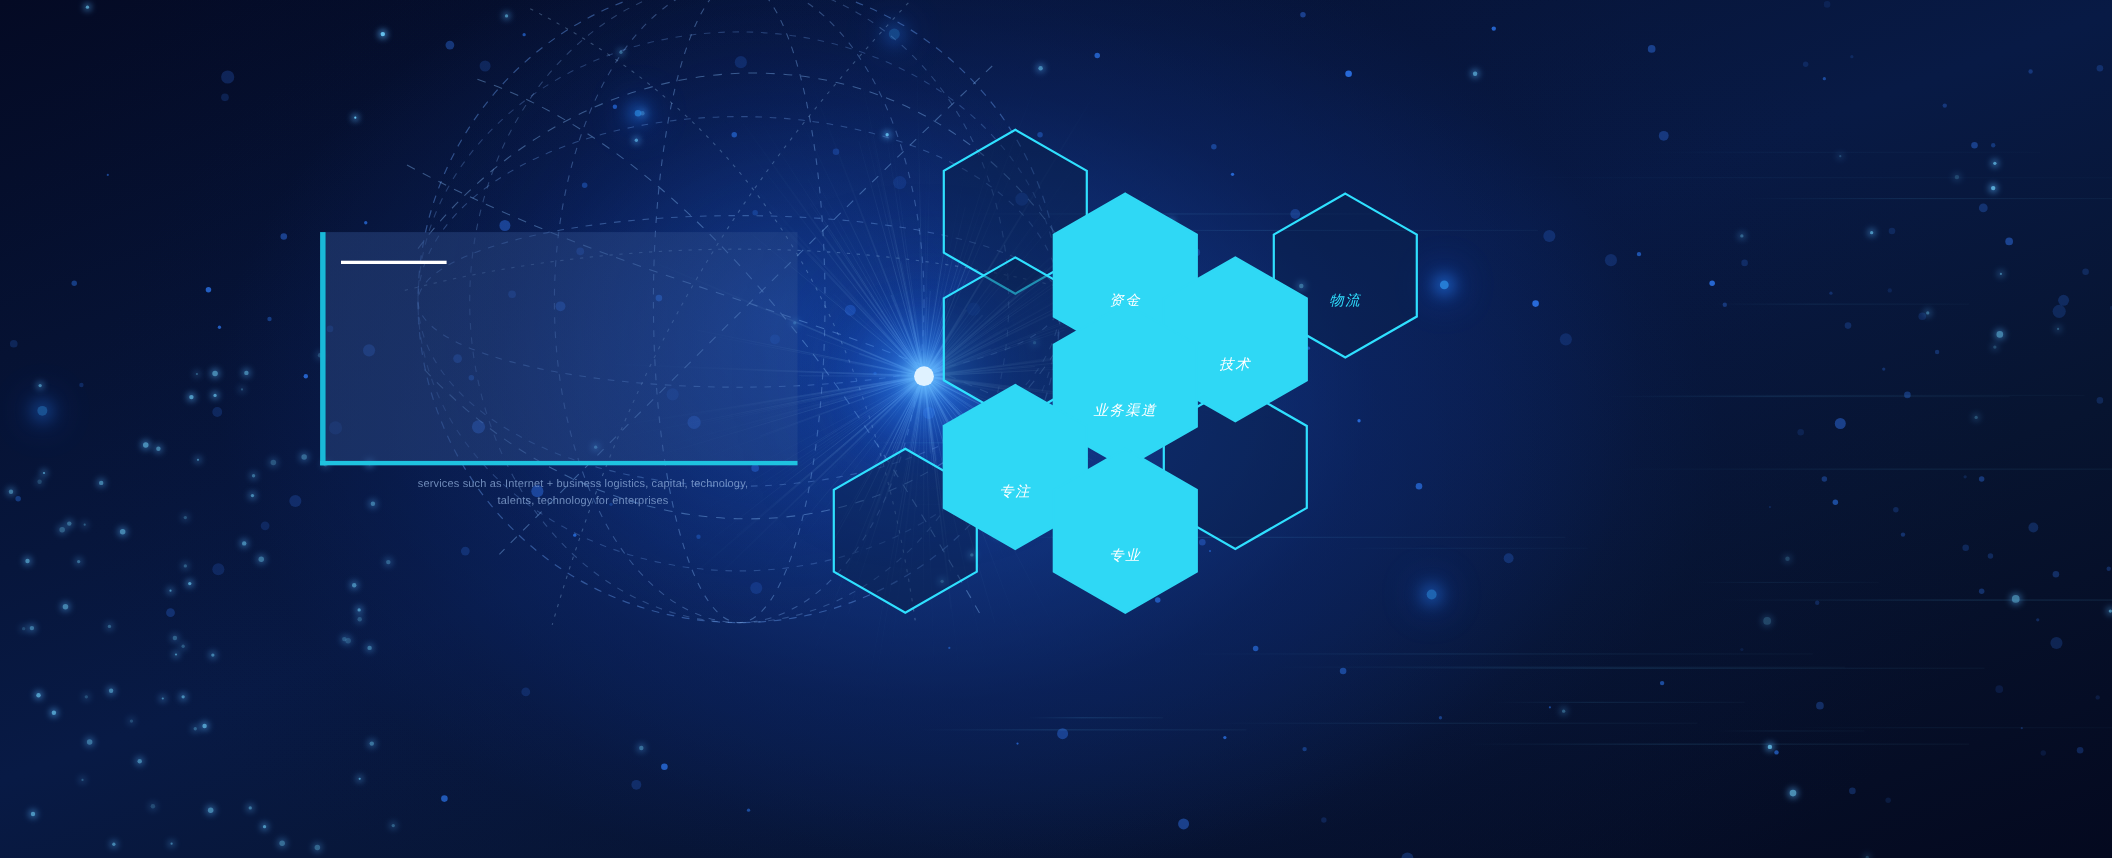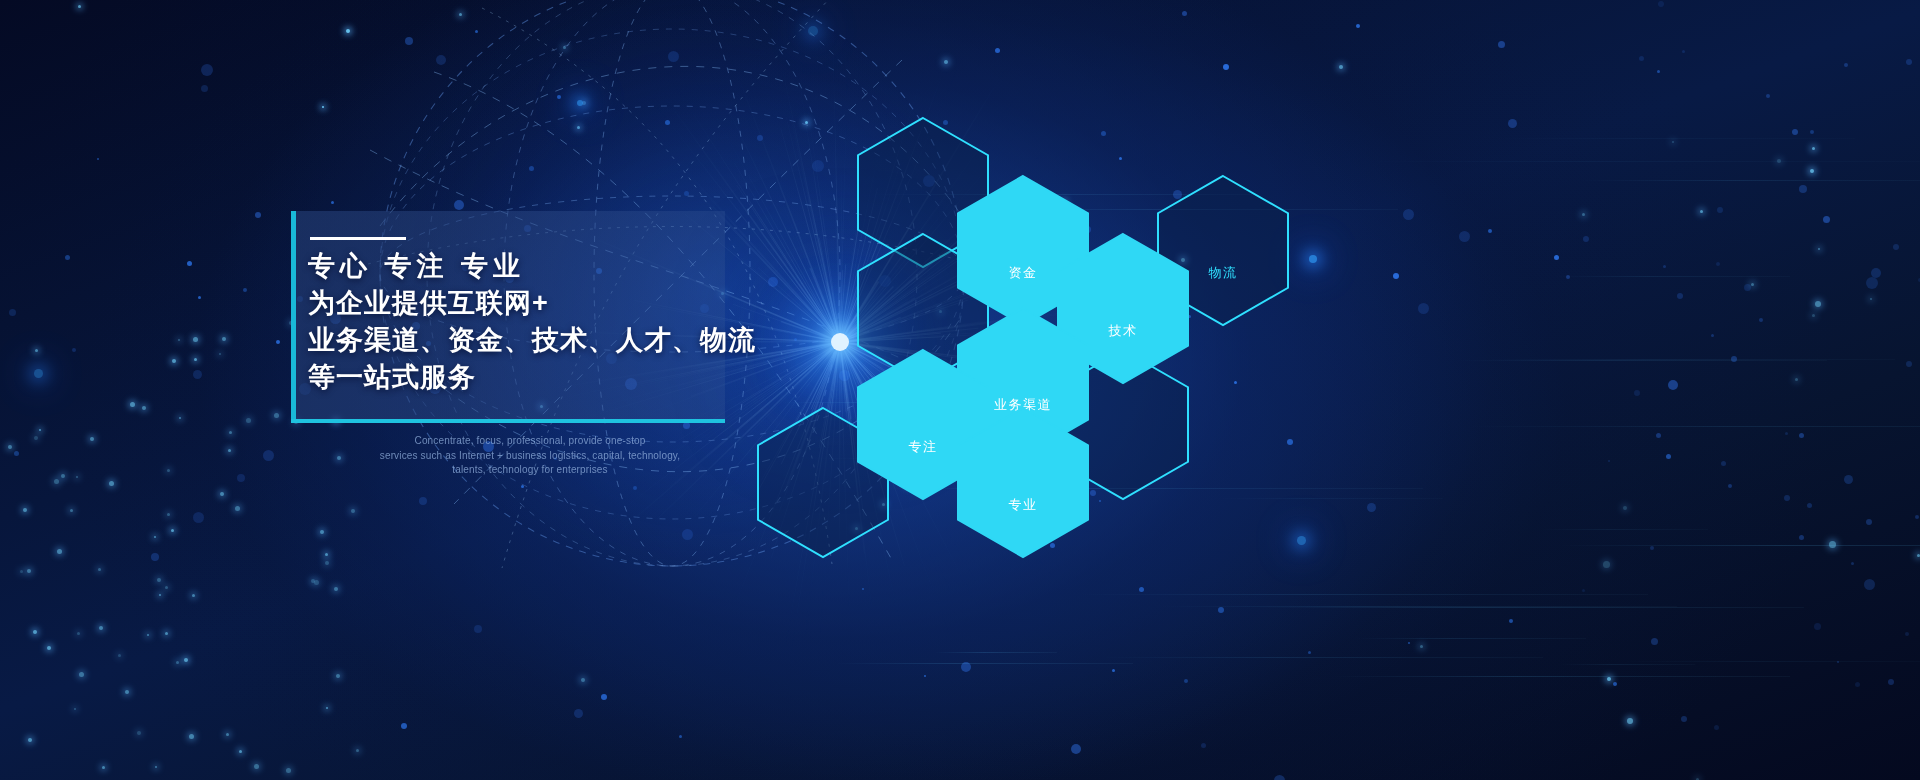--- a/index.html
+++ b/index.html
@@ -72,21 +72,21 @@
   .hl.l1 { letter-spacing:5px; }
   #subtitle {
     position:absolute; left:300px; top:434px; width:460px;
     text-align:center;
     color:rgba(150,180,225,0.72);
     font-size:10px; line-height:14.5px; letter-spacing:.15px;
   }
 
   
   #hexes { position:absolute; left:0; top:0; width:1920px; height:780px; }
-  .hex { position:absolute; width:136px; height:153px; }
+  .hex { position:absolute; width:136px; height:153px;font-style:italic; }
   .hex svg { position:absolute; inset:0; width:100%; height:100%; display:block; }
   .hexlabel {
     position:absolute; left:0; right:0;
     text-align:center;
     font-size:13px; letter-spacing:1.5px;
     font-weight:500;
     pointer-events:none;
   }
   .hex.filled .hexlabel { color:#ffffff; }
   .hex.outline .hexlabel { color:#2fe0ff; }
@@ -655,29 +655,22 @@
       <div class="streak" style="left:1486px;top:359px;width:409px;opacity:0.21"></div>
       <div class="streak" style="left:1541px;top:529px;width:167px;opacity:0.19"></div>
       <div class="streak" style="left:1457px;top:360px;width:370px;opacity:0.29"></div>
       <div class="streak" style="left:1332px;top:676px;width:458px;opacity:0.40"></div>
     </div>
 
   <div id="panel"></div>
   <div id="panel-underline"></div>
   <div id="headline-rule"></div>
 
-  <div id="headline-block">
-    <div class="hl l1">专心 专注 专业</div>
-    <div class="hl">为企业提供互联网+</div>
-    <div class="hl">业务渠道、资金、技术、人才、物流</div>
-    <div class="hl">等一站式服务</div>
-  </div>
 
   <div id="subtitle">
-    <div>Concentrate, focus, professional, provide one-stop</div>
     <div>services such as Internet + business logistics, capital, technology,</div>
     <div>talents, technology for enterprises</div>
   </div>
 
   <div id="hexes">
       <div class="hex outline" style="left:855px;top:116px;z-index:10">
         <svg viewBox="0 0 136 153" xmlns="http://www.w3.org/2000/svg">
           <path d="M68 2 133 39.25 133 113.75 68 151 3 113.75 3 39.25Z" fill="rgba(10,32,72,0.42)" stroke="#2fe0ff" stroke-width="2"></path>
         </svg>
         <div class="hexicon" style="top:52px">
@@ -760,21 +753,21 @@
             <g fill="#ffffff">
       <path d="M18.5 16.2l3.2-1.6-1.9-3.5-3.3 1.4a9 9 0 0 0-2.6-1.5L13.4 7h-4l-.5 4a9 9 0 0 0-2.6 1.5L3 11.1l-1.9 3.5 3.2 1.6a9.4 9.4 0 0 0 0 3L1.1 20.8 3 24.3l3.3-1.4a9 9 0 0 0 2.6 1.5l.5 4h4l.5-4a9 9 0 0 0 2.6-1.5l3.3 1.4 1.9-3.5-3.2-1.6a9.4 9.4 0 0 0 0-3z"></path>
       <circle cx="11.4" cy="17.7" r="4.2" fill="none" stroke="#2fd8f5" stroke-width="2.6"></circle>
       <path d="M33.4 6.2l2.4-1.2-1.4-2.6-2.5 1a6.8 6.8 0 0 0-2-1.1L29.5 0h-3l-.4 2.3a6.8 6.8 0 0 0-2 1.1l-2.5-1-1.4 2.6 2.4 1.2a7 7 0 0 0 0 2.3l-2.4 1.2 1.4 2.6 2.5-1a6.8 6.8 0 0 0 2 1.1l.4 2.3h3l.4-2.3a6.8 6.8 0 0 0 2-1.1l2.5 1 1.4-2.6-2.4-1.2a7 7 0 0 0 0-2.3z"></path>
       <circle cx="28" cy="7.4" r="3.1" fill="none" stroke="#2fd8f5" stroke-width="2.2"></circle>
             </g>
           </svg>
         </div>
         <div class="hexlabel" style="top:90px">技术</div>
       </div>
-      <div class="hex filled" style="left:955px;top:306px;z-index:20">
+      <div class="hex filled" style="left:955px;top:274px;z-index:20">
         <svg viewBox="0 0 136 153" xmlns="http://www.w3.org/2000/svg">
           <path d="M68 2 133 39.25 133 113.75 68 151 3 113.75 3 39.25Z" fill="#2fd8f5" stroke="#2fd8f5" stroke-width="2"></path>
         </svg>
         <div class="hexicon" style="top:38px">
           <svg width="42" height="42" viewBox="0 0 48 48" xmlns="http://www.w3.org/2000/svg">
             <g fill="#ffffff">
       <circle cx="36" cy="8" r="6.6"></circle>
               <circle cx="10" cy="22" r="6.6"></circle>
               <circle cx="36" cy="38" r="6.6"></circle>
             </g>

